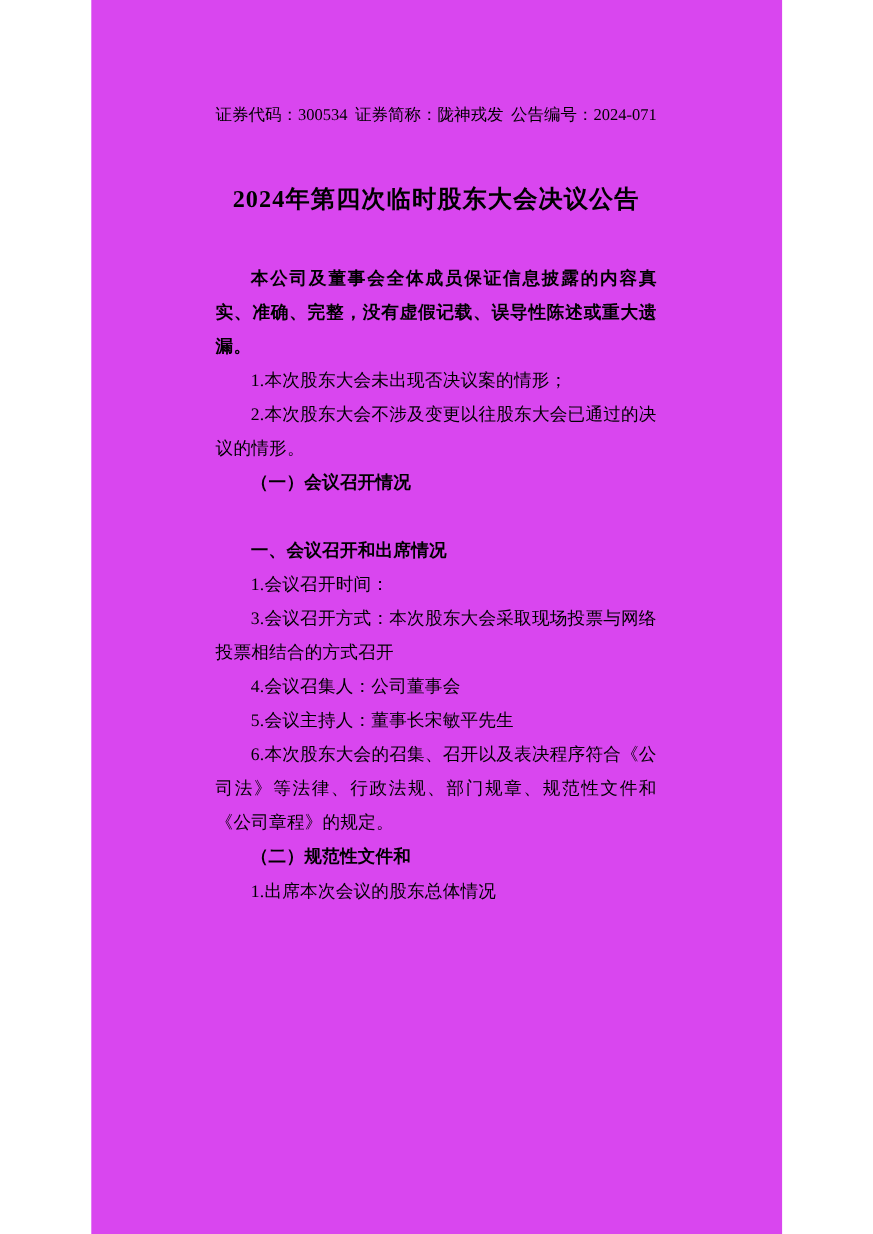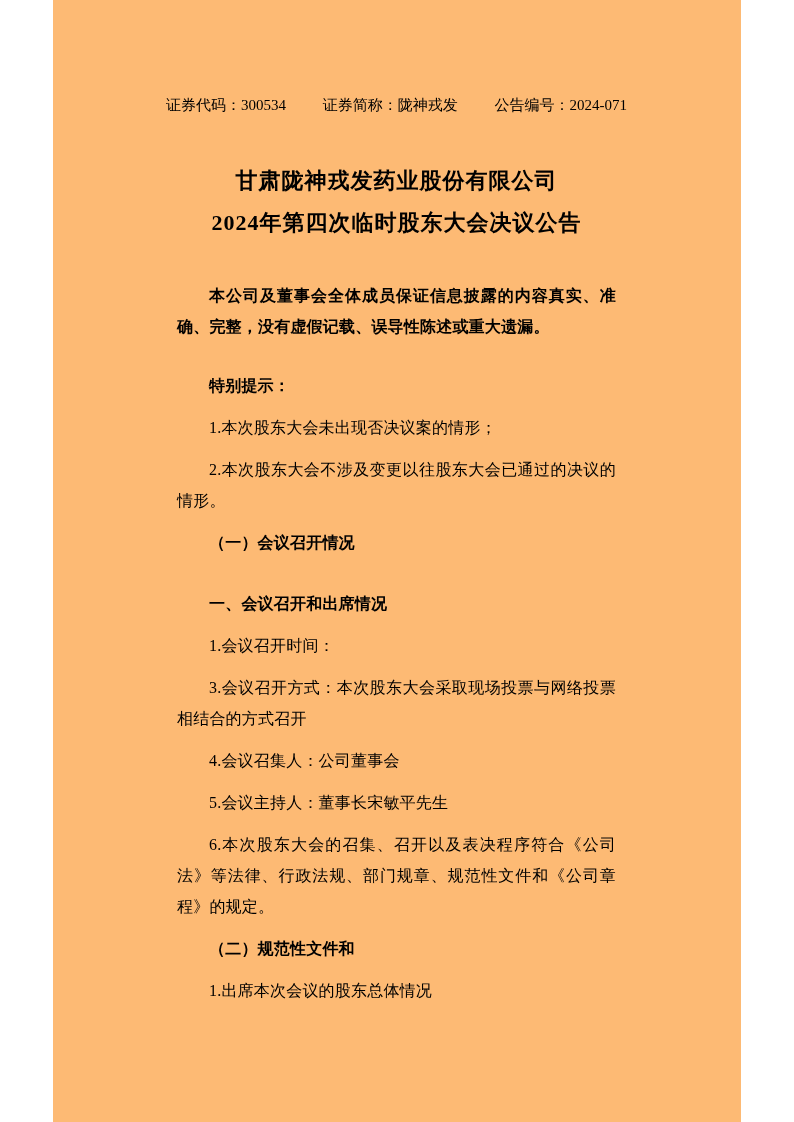--- a/index.html
+++ b/index.html
@@ -2,25 +2,25 @@
 <html lang="zh"><head>
 <meta charset="utf-8">
 <style>
   html, body {
     margin: 0;
     padding: 0;
     background: #ffffff;
   }
   .page {
     position: relative;
-    width: 688px;
+    width: 628px;
     height: 1122px;
     margin: 0 auto;
     box-sizing: border-box;
-    background: #fdba74;
+    background: #d946ef;
     color: #000000;
     padding: 95px 114px 0 113px;
     font-family: "Liberation Serif", "DejaVu Serif", serif;
     overflow: hidden;
   }
   .doc-header {
     display: flex;
     justify-content: space-between;
     align-items: baseline;
     font-size: 15px;
@@ -32,21 +32,21 @@
   }
   .title {
     margin: 0;
     font-size: 22px;
     line-height: 42px;
     font-weight: bold;
     text-align: center;
     letter-spacing: 1px;
   }
   .para {
-    margin: 11px;
+    margin: 0;
     font-size: 16px;
     line-height: 31px;
     text-align: justify;
     letter-spacing: 0.2px;
   }
   .indent { text-indent: 2em; }
   .bold { font-weight: bold; }
   .mt-disclaimer { margin-top: 36px; }
   .mt-note { margin-top: 28px; }
   .mt-section { margin-top: 30px; }
@@ -56,27 +56,25 @@
 
 <div class="page">
 
   <div class="doc-header">
     <span>证券代码：300534</span>
     <span>证券简称：陇神戎发</span>
     <span>公告编号：2024-071</span>
   </div>
 
   <div class="title-block">
-    <h1 class="title">甘肃陇神戎发药业股份有限公司</h1>
     <h1 class="title">2024年第四次临时股东大会决议公告</h1>
   </div>
 
   <p class="para bold indent mt-disclaimer">本公司及董事会全体成员保证信息披露的内容真实、准确、完整，没有虚假记载、误导性陈述或重大遗漏。</p>
 
-  <p class="para bold indent mt-note">特别提示：</p>
   <p class="para indent">1.本次股东大会未出现否决议案的情形；</p>
   <p class="para indent">2.本次股东大会不涉及变更以往股东大会已通过的决议的情形。</p>
 
   <p class="para bold indent">（一）会议召开情况</p>
   <p class="para bold indent mt-section">一、会议召开和出席情况</p>
   <p class="para indent">1.会议召开时间：</p>
   <p class="para indent">3.会议召开方式：本次股东大会采取现场投票与网络投票相结合的方式召开</p>
   <p class="para indent">4.会议召集人：公司董事会</p>
   <p class="para indent">5.会议主持人：董事长宋敏平先生</p>
   <p class="para indent">6.本次股东大会的召集、召开以及表决程序符合《公司法》等法律、行政法规、部门规章、规范性文件和《公司章程》的规定。</p>

